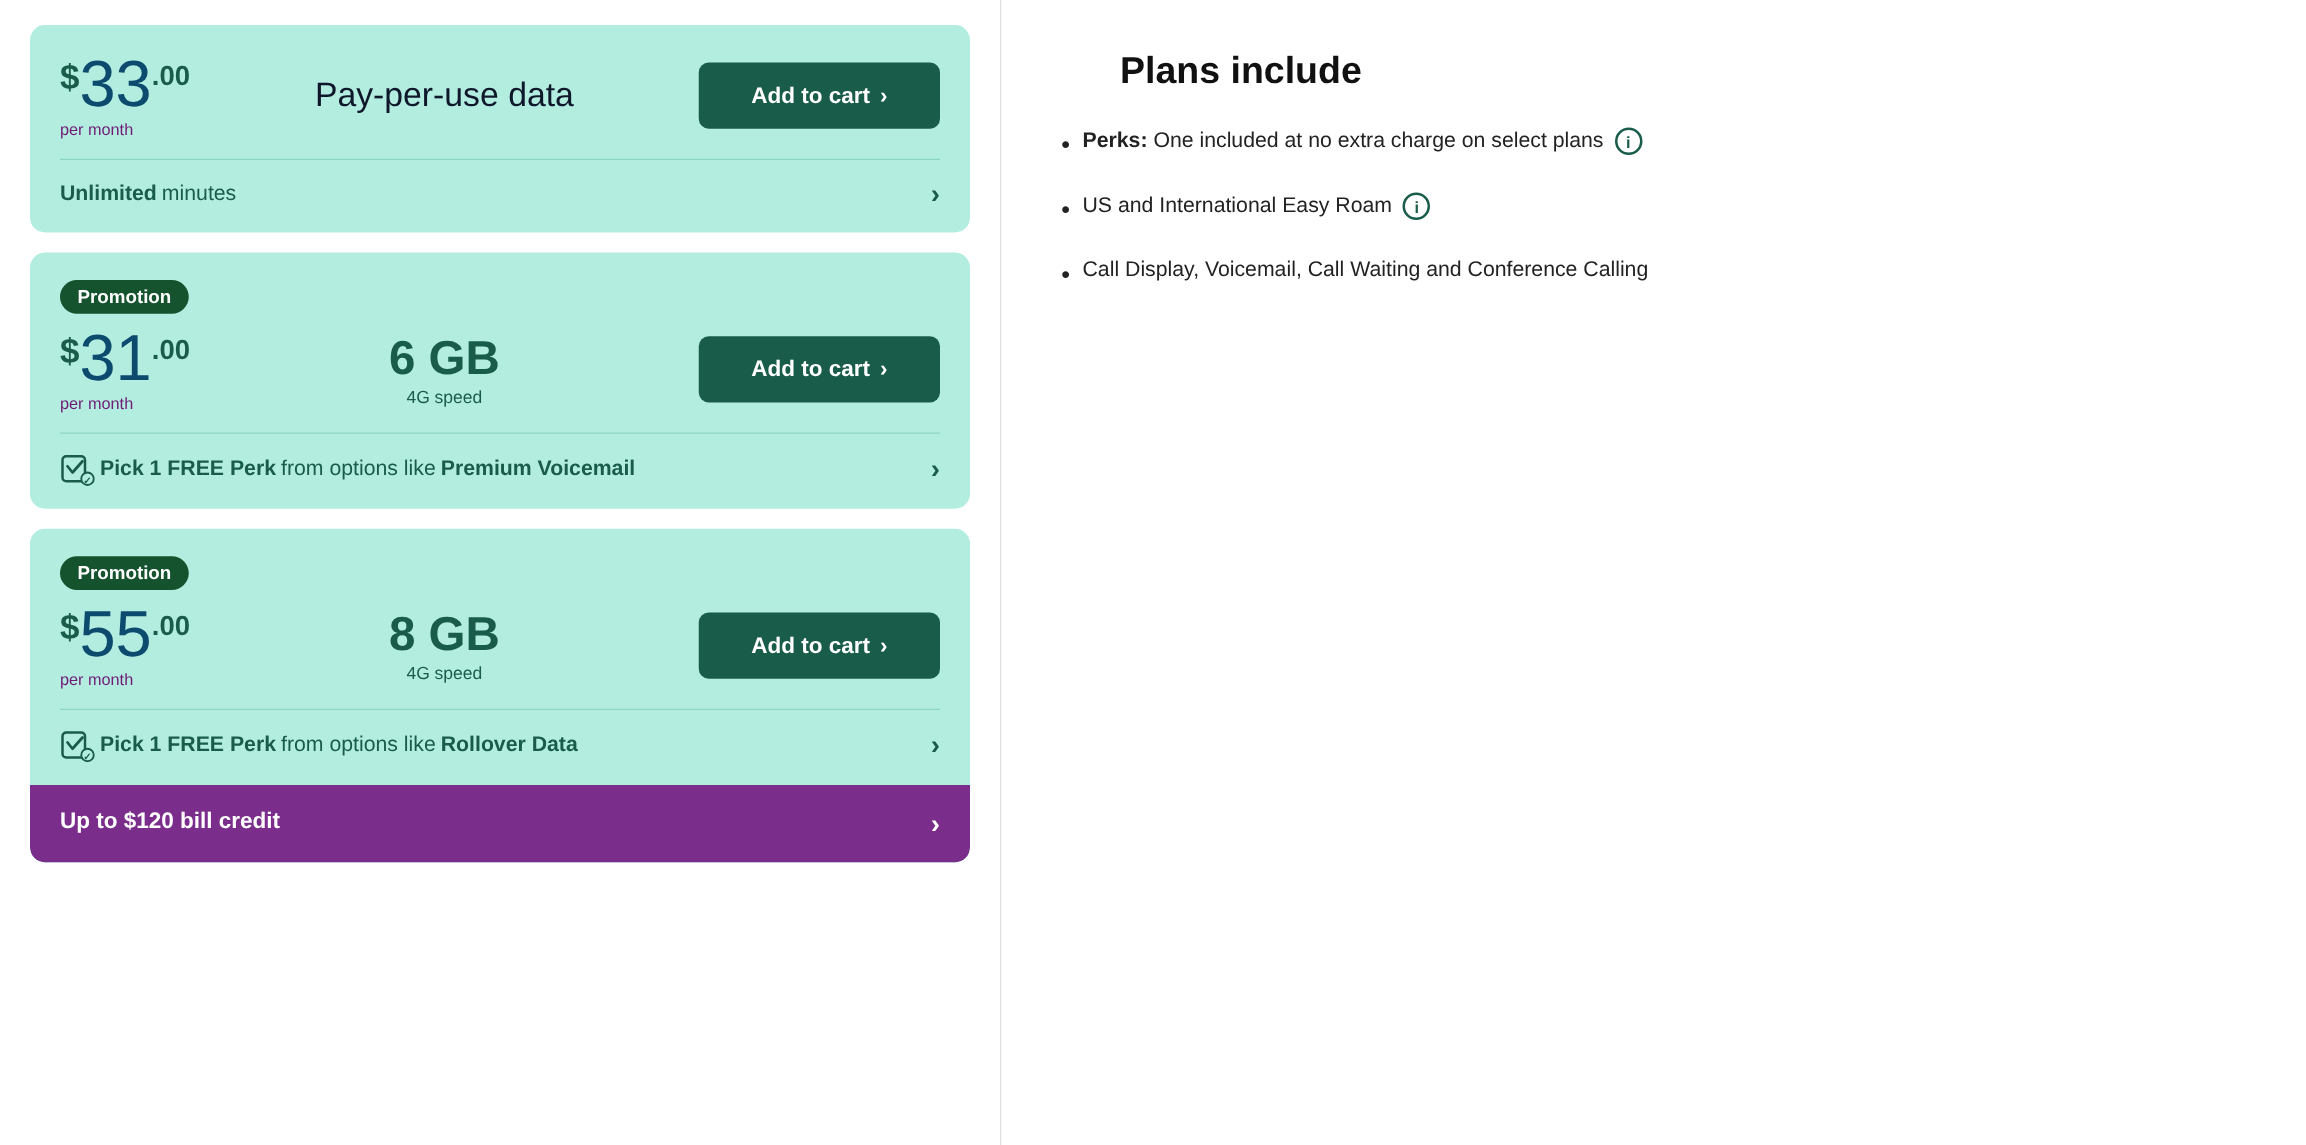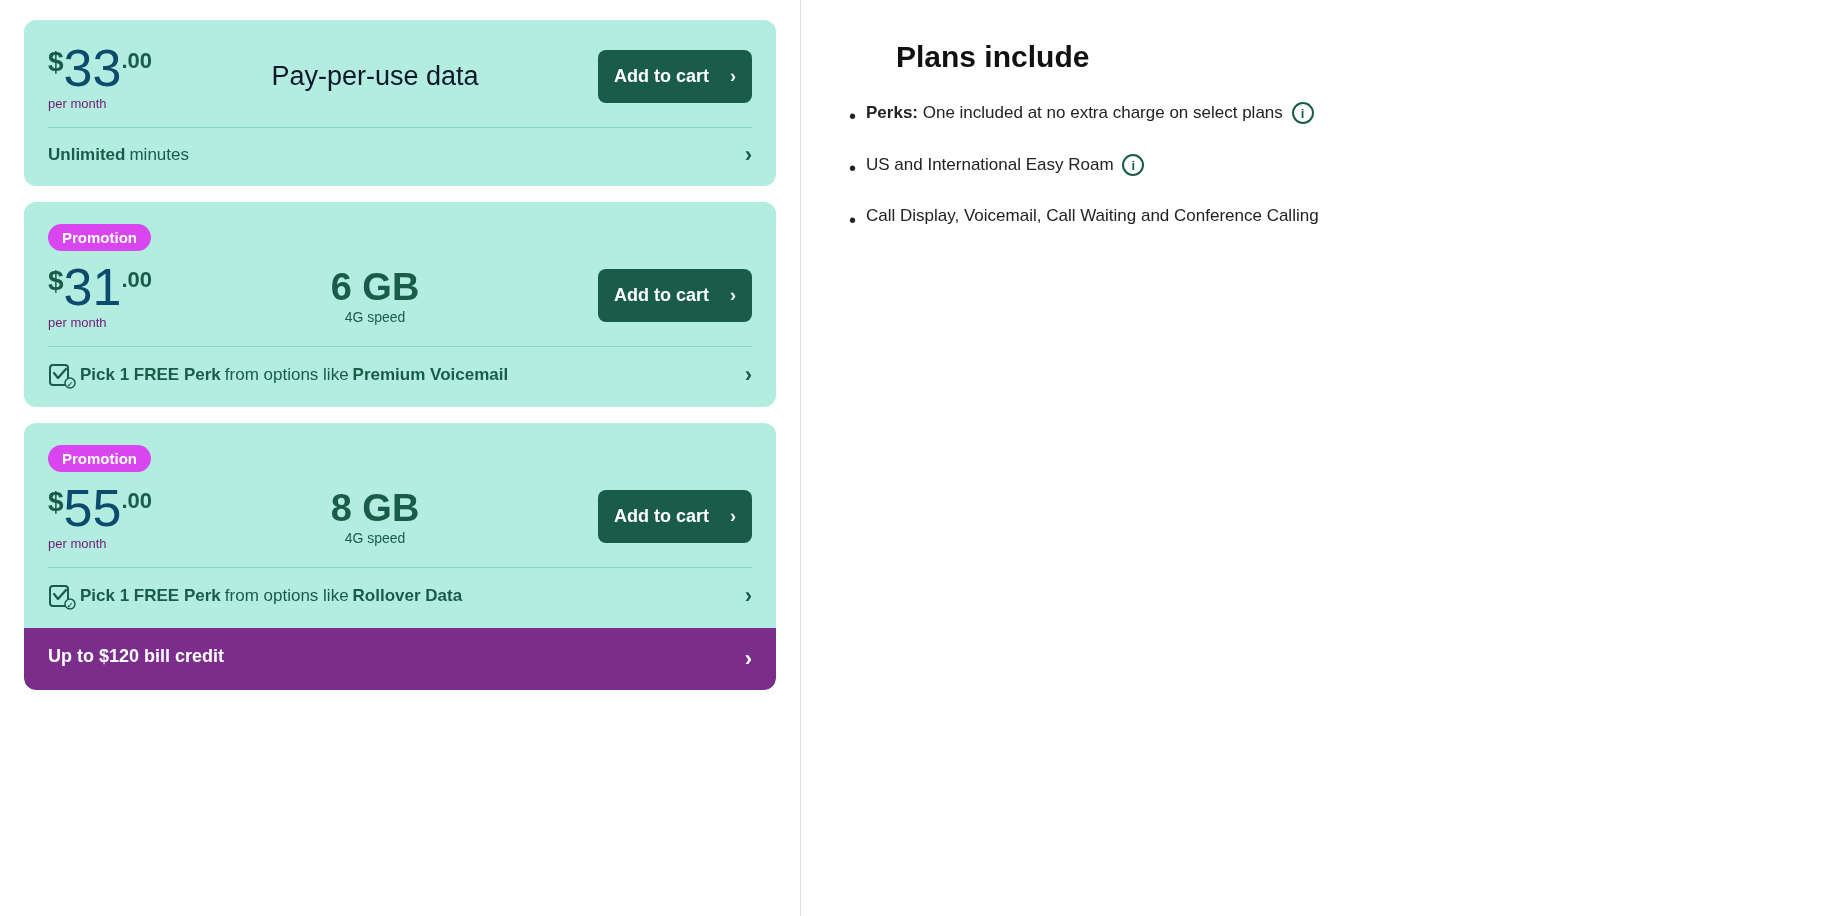--- a/index.html
+++ b/index.html
@@ -89,27 +89,27 @@
     .data-speed {
       font-size: 14px;
       color: #1a5c4a;
     }
 
     .add-to-cart-btn {
       background: #1a5c4a;
       color: #fff;
       border: none;
       border-radius: 8px;
-      padding: 16px 16px;
+      padding: 16px 42px;
       font-size: 18px;
       font-weight: bold;
       cursor: pointer;
       display: flex;
       align-items: center;
-      gap: 21px;
+      gap: 8px;
       white-space: nowrap;
     }
 
     .divider {
       border: none;
       border-top: 1px solid #8dd5c5;
       margin: 16px 0 0 0;
     }
 
     .card-bottom {
@@ -134,21 +134,21 @@
 
     .chevron-right {
       color: #1a5c4a;
       font-size: 22px;
       font-weight: bold;
     }
 
     
     .promotion-badge {
       display: inline-block;
-      background: #d946ef;
+      background: #14532d;
       color: #fff;
       font-size: 15px;
       font-weight: bold;
       padding: 5px 14px;
       border-radius: 20px;
       margin-bottom: 10px;
     }
 
     
     .bill-credit-banner {

